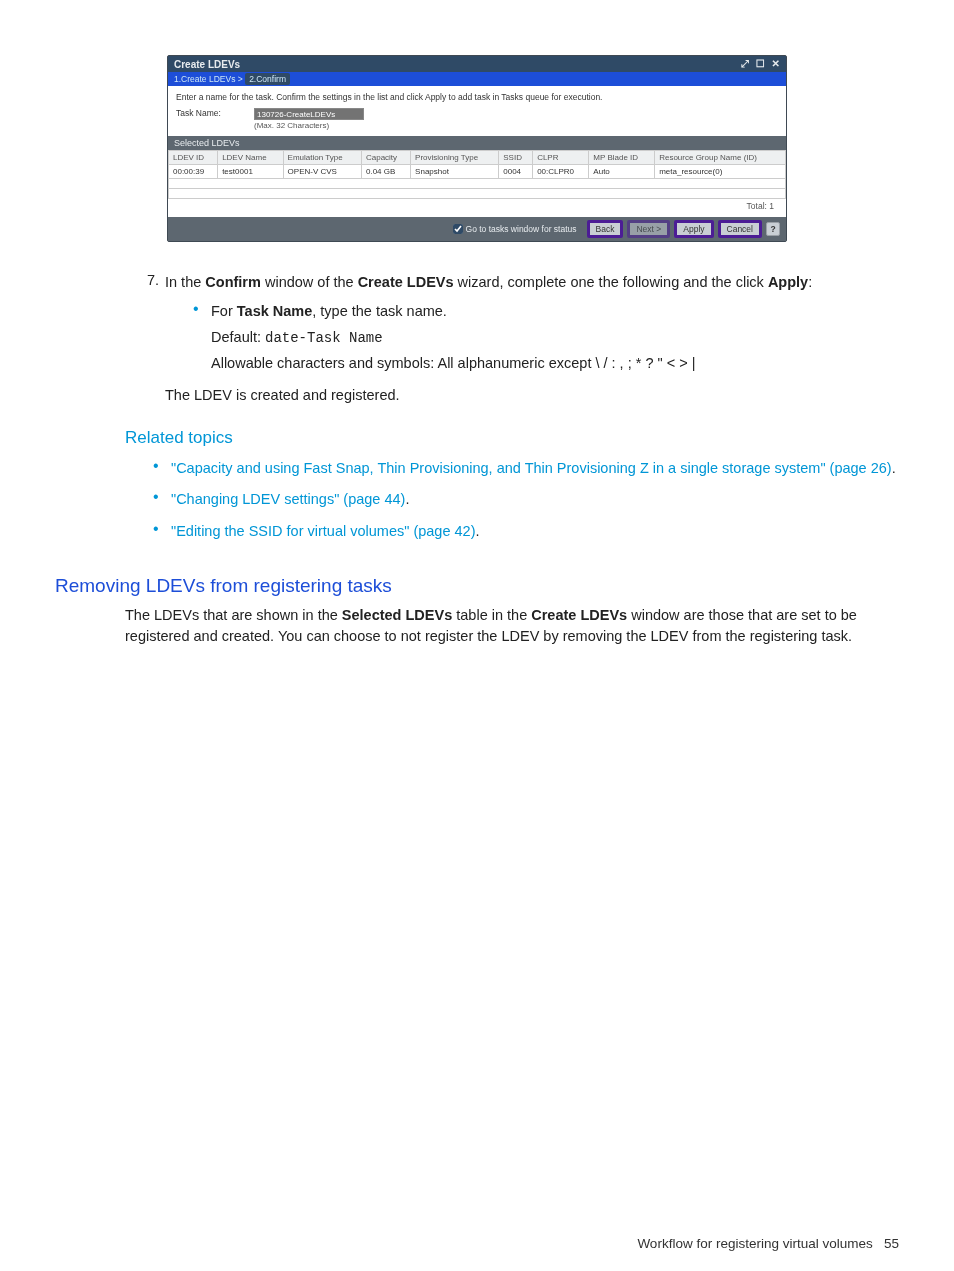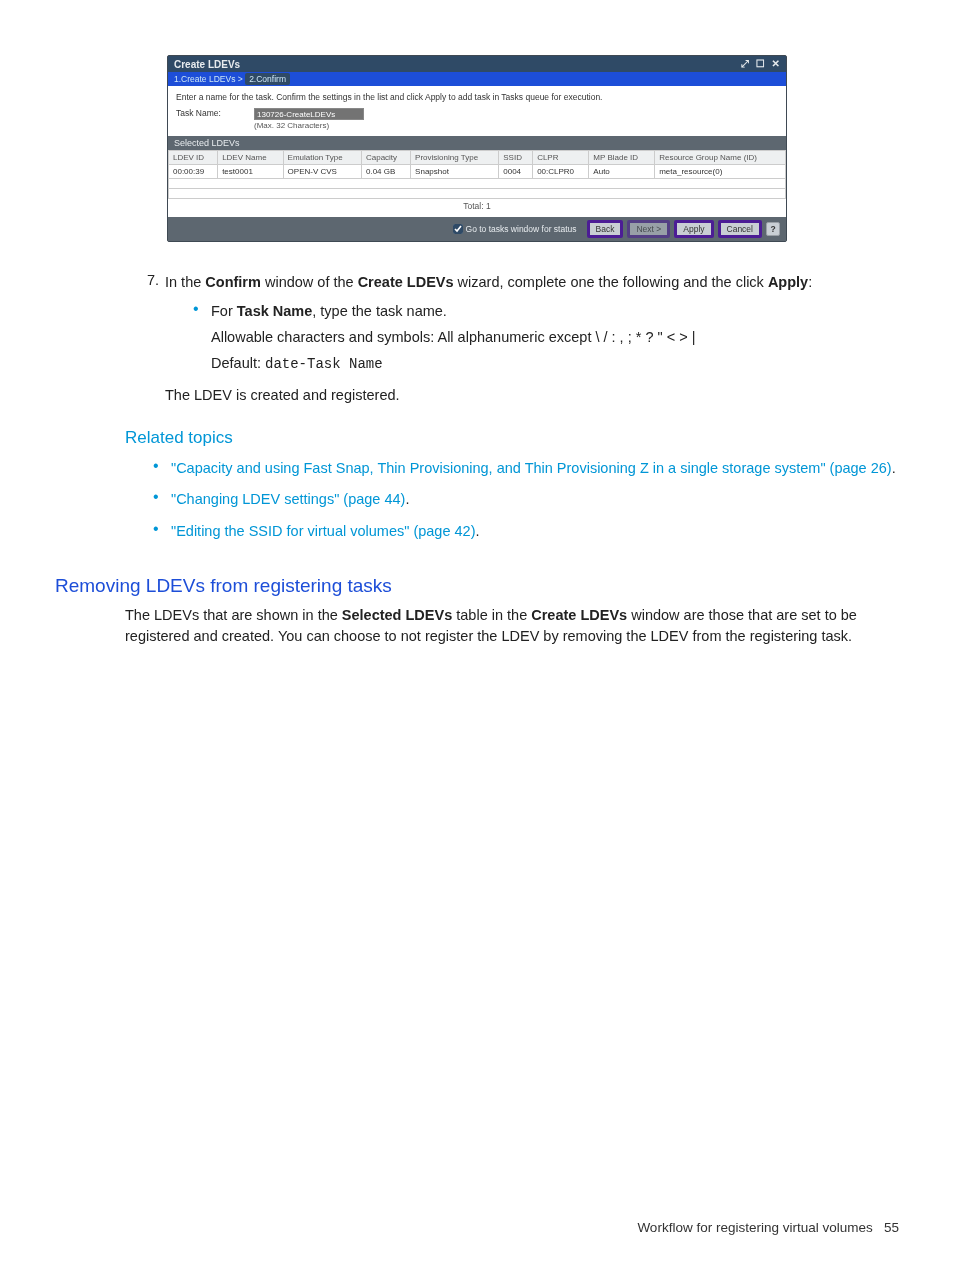--- a/index.html
+++ b/index.html
@@ -76,21 +76,21 @@
     width: calc(100% + 16px);
   }
   .wiz-table th, .wiz-table td {
     border: 1px solid #ccc;
     padding: 2px 4px;
     text-align: left;
     white-space: nowrap;
   }
   .wiz-table th { background: #eef0f1; font-weight: normal; color: #555; }
   .wiz-table tr.empty td { height: 10px; }
-  .wiz-total { text-align: center; font-size: 8.5px; color: #555; padding: 2px 4px; }
+  .wiz-total { text-align: right; font-size: 8.5px; color: #555; padding: 2px 4px; }
   .wiz-footer {
     background: #5d6770;
     padding: 3px 6px;
     display: flex;
     align-items: center;
     justify-content: flex-end;
     gap: 4px;
     font-size: 8.5px;
   }
   .wiz-check { display: flex; align-items: center; gap: 3px; color: #e7ebee; margin-right: 6px; }
@@ -132,21 +132,21 @@
     margin: 22px 0 10px 0;
   }
   h2.sec {
     color:#1d4ed8; font-weight:normal; font-size:19px;
     margin: 32px 0 8px -70px;
   }
   .link { color:#0096d6; }
   .body-narrow { margin-left: 70px; }
   .footer {
     position: fixed;
-    bottom: 36px;
+    bottom: 20px;
     width: 954px; left:50%; transform:translateX(-50%);
     padding: 0 55px;
     text-align: right;
     font-size: 13.5px;
     color:#333;
   }
 </style>
 </head>
 <body>
 
@@ -231,22 +231,22 @@
   <div class="body-narrow">
     <ol class="outer">
       <li>
         <span class="num">7.</span>
         <div class="para">
           <span>In the </span><b>Confirm</b><span> window of the </span><b>Create LDEVs</b><span> wizard, complete one the following and the click </span><b>Apply</b><span>:</span>
         </div>
         <ul class="bullets">
           <li>
             <span>For </span><b>Task Name</b><span>, type the task name.</span>
+            <div class="subpara"><span>Default: </span><code class="mono">date-Task Name</code></div>
             <div class="subpara">Allowable characters and symbols: All alphanumeric except \ / : , ; * ? " &lt; &gt; |</div>
-            <div class="subpara"><span>Default: </span><code class="mono">date-Task Name</code></div>
           </li>
         </ul>
         <div class="para indent-after">The LDEV is created and registered.</div>
       </li>
     </ol>
 
     <h3 class="rel">Related topics</h3>
     <ul class="bullets">
       <li>
         <span class="link">"Capacity and using Fast Snap, Thin Provisioning, and Thin Provisioning Z in a single storage system" (page 26)</span><span>.</span>

